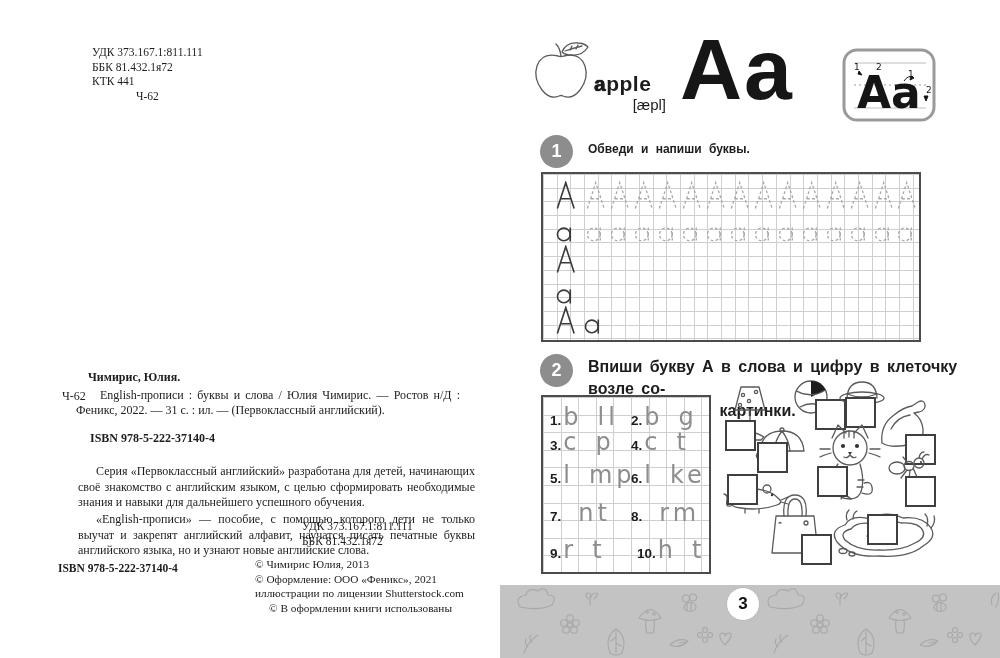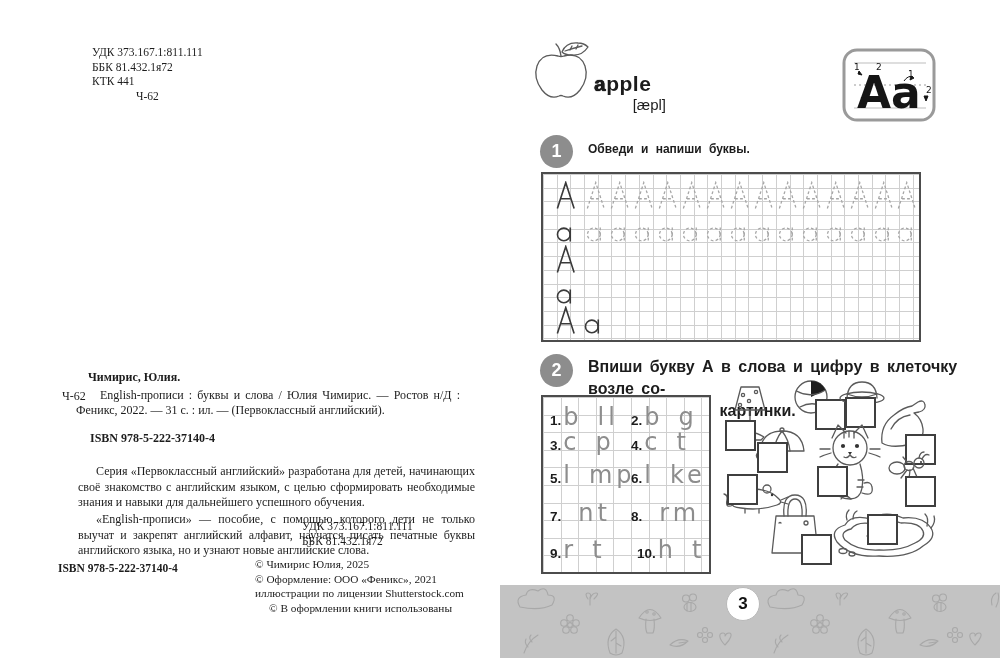--- a/index.html
+++ b/index.html
@@ -128,21 +128,21 @@
   <p id="para2" class="abs para">«English-прописи» — пособие, с помощью которого дети не только выучат и закрепят английский алфавит, научатся писать печатные буквы английского языка, но и узнают новые английские слова.</p>
 
   <div class="abs udk-right">
     <div>УДК 373.167.1:811.111</div>
     <div>ББК 81.432.1я72</div>
   </div>
 
   <div class="abs isbn-bottom">ISBN 978-5-222-37140-4</div>
 
   <div class="abs copyright-block">
-      <div class="copyright-line">© Чимирис Юлия, 2025</div>
+      <div class="copyright-line">© Чимирис Юлия, 2013</div>
       <div class="copyright-line">© Оформление: ООО «Феникс», 2021</div>
       <div class="copyright-line">иллюстрации по лицензии Shutterstock.com</div>
       <div class="copyright-line">© В оформлении книги использованы</div>
     </div>
 </div>
 
 <div id="right-page" class="abs">
 
   <svg id="apple-icon" class="abs" width="60" height="62" viewBox="0 0 60 62">
     <g class="doodle" stroke-width="1.6">
@@ -150,20 +150,21 @@
       <path d="M29,16 Q28,8 24,4"></path>
       <path d="M30,12 Q34,2 46,3 Q52,3 56,7 Q50,16 40,15 Q33,15 30,12 Z"></path>
       <path d="M33,11 Q42,8 50,6"></path>
         <path d="M38,10 L40,6"></path>
         <path d="M44,9 L46,5"></path>
     </g>
   </svg>
   <div id="apple-word" class="abs"><span class="first">a</span><span>pple</span></div>
   <div id="apple-transcription" class="abs">[æpl]</div>
 
+  <div id="big-letters" class="abs">Aa</div>
 
   <svg id="stroke-guide" class="abs" width="94" height="74" viewBox="0 0 94 74">
     <rect x="2" y="2" width="90" height="70" rx="13" fill="#fff" stroke="#9a9a9a" stroke-width="3"></rect>
     <line x1="12" y1="15" x2="84" y2="15" stroke="#bdbdbd" stroke-width="1"></line>
     <line x1="12" y1="37" x2="84" y2="37" stroke="#9a9a9a" stroke-width="1" stroke-dasharray="2 3"></line>
     <line x1="12" y1="60" x2="84" y2="60" stroke="#bdbdbd" stroke-width="1"></line>
     <text x="15" y="60" font-family="DejaVu Sans, sans-serif" font-weight="bold" font-size="44" fill="#151515">A</text>
     <text x="49" y="60" font-family="DejaVu Sans, sans-serif" font-weight="bold" font-size="44" fill="#151515">a</text>
     <g font-family="DejaVu Sans, sans-serif" font-size="9" fill="#151515">
       <text x="12" y="22">1</text>

